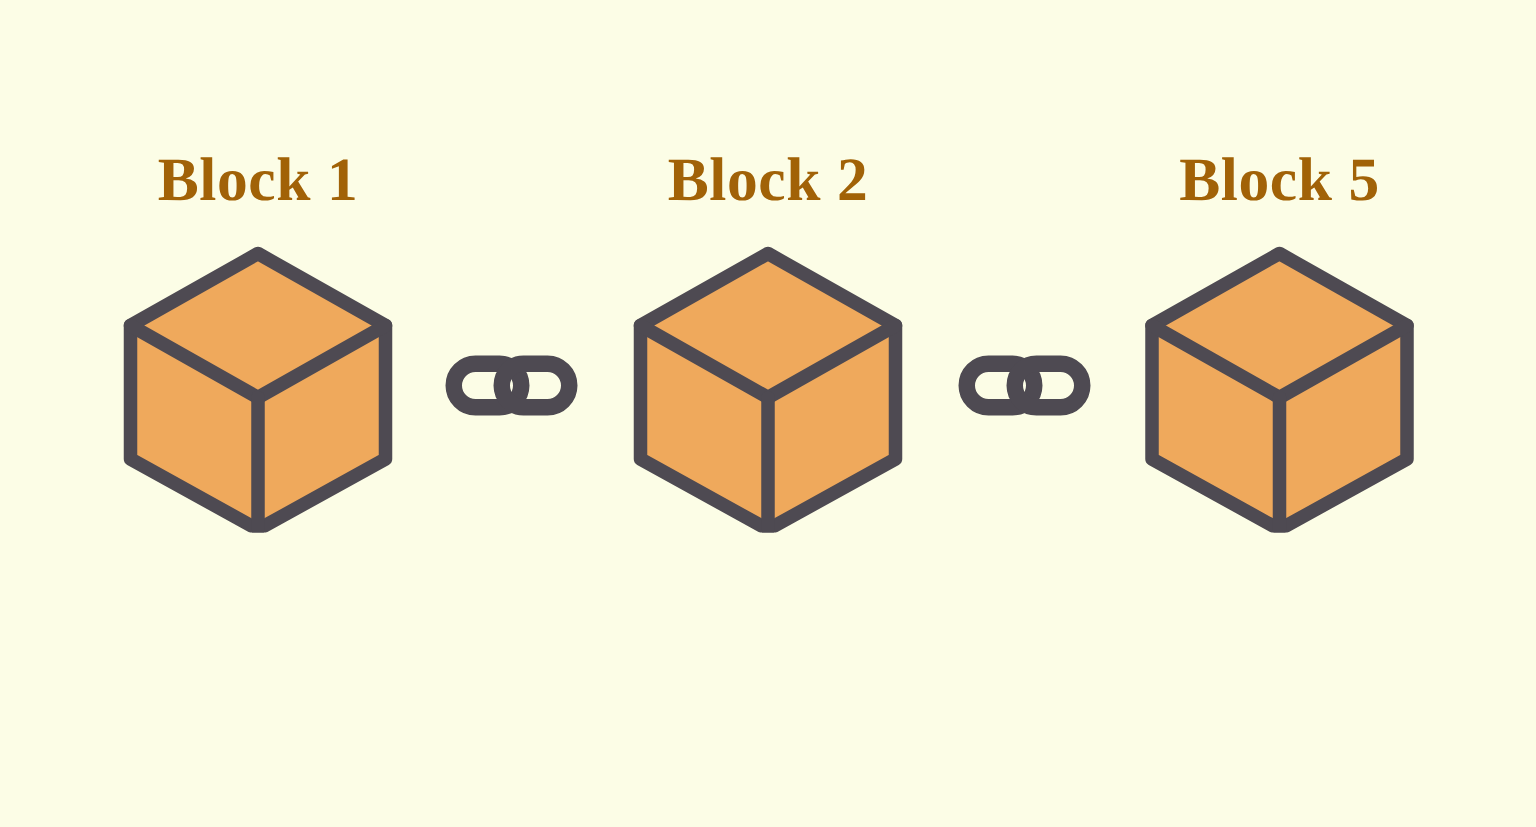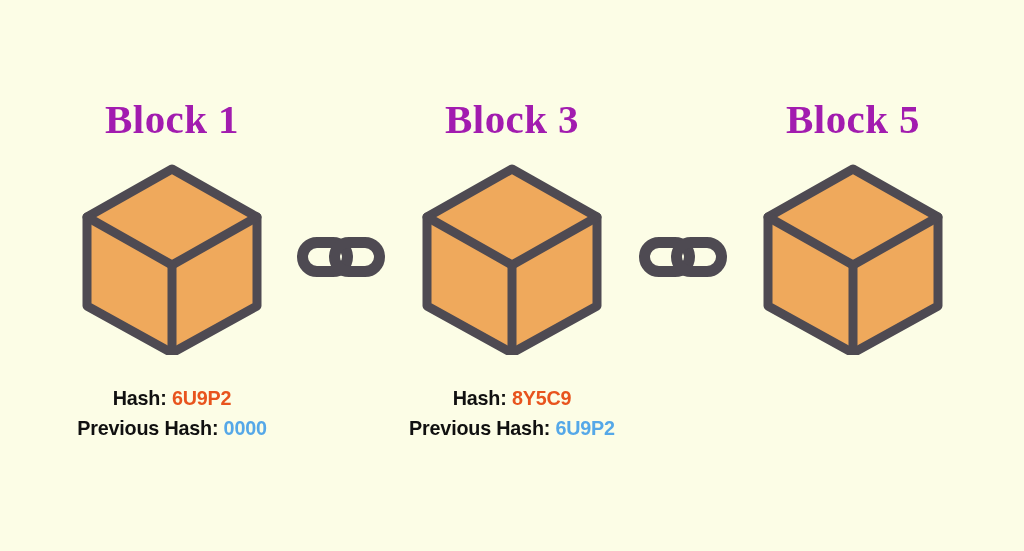--- a/index.html
+++ b/index.html
@@ -37,21 +37,21 @@
   .block-title {
     position: absolute;
     top: 95px;
     left: 0;
     width: 300px;
     font-family: "Liberation Serif", "DejaVu Serif", serif;
     font-weight: bold;
     font-size: 41px;
     line-height: 48px;
     letter-spacing: 0.4px;
-    color: #a21caf;
+    color: #a16207;
     white-space: nowrap;
   }
 
   .cube-wrap {
     position: absolute;
     top: 160px;
     left: 0;
     width: 300px;
     height: 195px;
   }
@@ -103,64 +103,44 @@
     <div class="cube-wrap">
       <svg class="cube-svg" width="200" height="195" viewBox="0 0 200 195">
         <g stroke="#4e4a52" stroke-width="9" stroke-linejoin="round" stroke-linecap="round">
           <polygon points="100,9 185,57 185,146 100,193 15,146 15,57" fill="#efa95c"></polygon>
           <polyline points="15,57 100,105 185,57" fill="none"></polyline>
           <line x1="100" y1="105" x2="100" y2="193"></line>
         </g>
       </svg>
     </div>
 
-    <div class="hash-lines">
-      <div class="hash-line">
-        <span class="lbl">Hash:</span>
-        <span class="val-hash">6U9P2</span>
-      </div>
-      <div class="hash-line">
-        <span class="lbl">Previous Hash:</span>
-        <span class="val-prev">0000</span>
-      </div>
-    </div>
   </div>
 
   <div class="chain chain-1">
     <svg width="90" height="52" viewBox="0 0 90 52">
       <g fill="none" stroke="#4e4a52" stroke-width="11">
         <rect x="6.5" y="11.5" width="45" height="29" rx="14.5"></rect>
         <rect x="38.5" y="11.5" width="45" height="29" rx="14.5"></rect>
       </g>
     </svg>
   </div>
 
   <div class="block block-2">
-    <div class="block-title">Block 3</div>
+    <div class="block-title">Block 2</div>
 
     <div class="cube-wrap">
       <svg class="cube-svg" width="200" height="195" viewBox="0 0 200 195">
         <g stroke="#4e4a52" stroke-width="9" stroke-linejoin="round" stroke-linecap="round">
           <polygon points="100,9 185,57 185,146 100,193 15,146 15,57" fill="#efa95c"></polygon>
           <polyline points="15,57 100,105 185,57" fill="none"></polyline>
           <line x1="100" y1="105" x2="100" y2="193"></line>
         </g>
       </svg>
     </div>
 
-    <div class="hash-lines">
-      <div class="hash-line">
-        <span class="lbl">Hash:</span>
-        <span class="val-hash">8Y5C9</span>
-      </div>
-      <div class="hash-line">
-        <span class="lbl">Previous Hash:</span>
-        <span class="val-prev">6U9P2</span>
-      </div>
-    </div>
   </div>
 
   <div class="chain chain-2">
     <svg width="90" height="52" viewBox="0 0 90 52">
       <g fill="none" stroke="#4e4a52" stroke-width="11">
         <rect x="6.5" y="11.5" width="45" height="29" rx="14.5"></rect>
         <rect x="38.5" y="11.5" width="45" height="29" rx="14.5"></rect>
       </g>
     </svg>
   </div>

